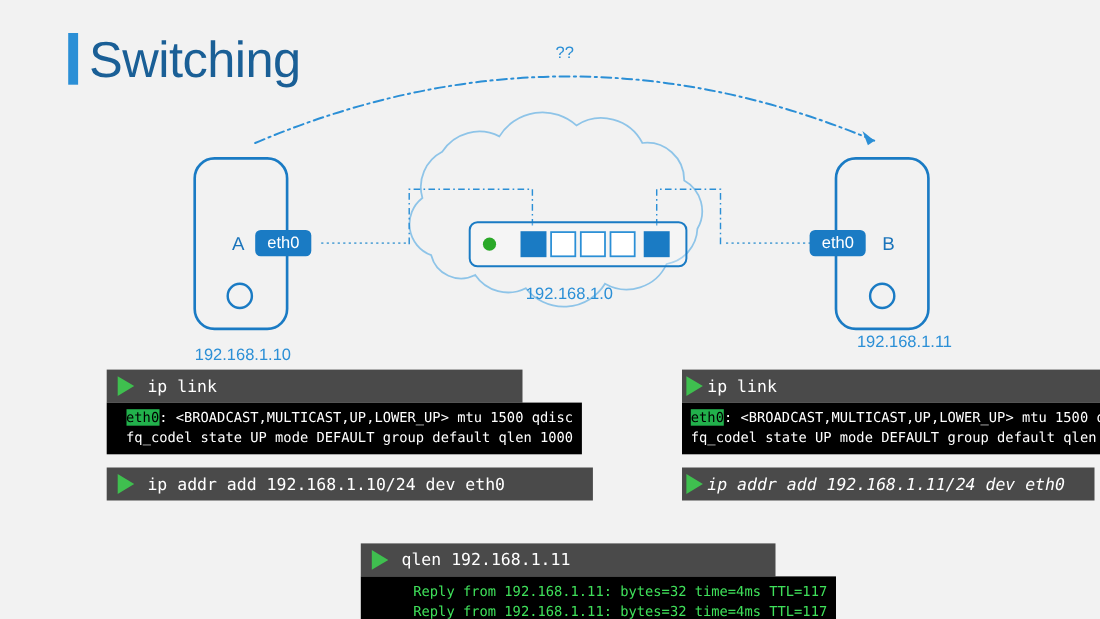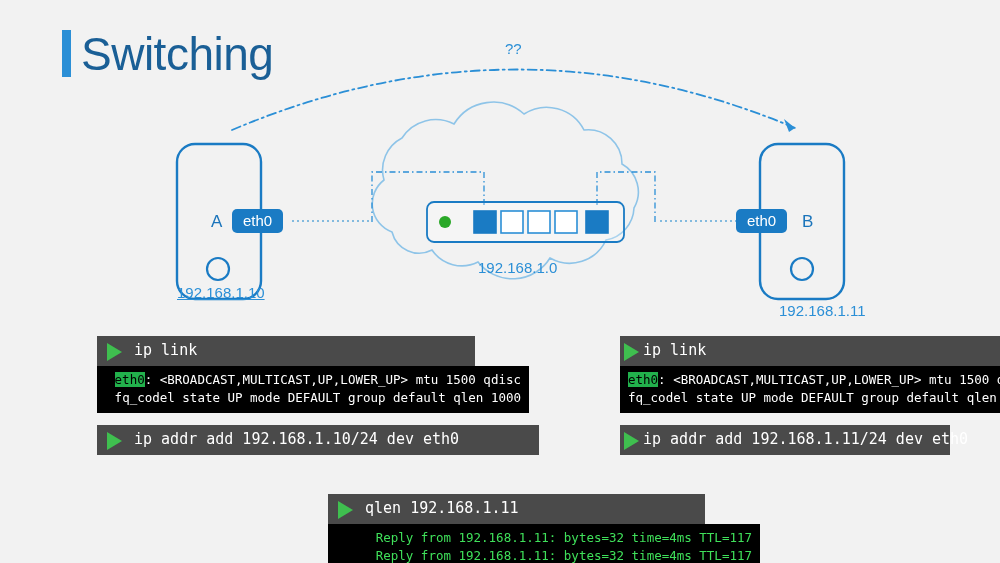--- a/index.html
+++ b/index.html
@@ -55,21 +55,21 @@
     white-space: nowrap;
   }
   .qq-label {
     position: absolute; font-size: 15px; color: #2b8fd6;
   }
 
   
   .term { position: absolute; }
   .term-head {
     background: #4a4a4a;
-    display: flex; align-items: flex-start;
+    display: flex; align-items: center;
     padding: 7px 12px 7px 10px;
     height: 30px;
   }
   .play-icon {
     width: 0; height: 0;
     border-left: 15px solid #3fbf4f;
     border-top: 9px solid transparent;
     border-bottom: 9px solid transparent;
     flex: 0 0 auto;
     margin-right: 12px;
@@ -168,21 +168,21 @@
     <rect x="501" y="211" width="22" height="22" fill="#ffffff" stroke="#2b8fd6" stroke-width="1.6"></rect>
     <rect x="528" y="211" width="22" height="22" fill="#ffffff" stroke="#2b8fd6" stroke-width="1.6"></rect>
     <rect x="555" y="211" width="22" height="22" fill="#ffffff" stroke="#2b8fd6" stroke-width="1.6"></rect>
     <rect x="586" y="211" width="22" height="22" fill="#1a7bc4" stroke="#1a7bc4" stroke-width="1.6"></rect>
   </svg>
 
   <div class="qq-label" style="left:505px; top:40px;">??</div>
 
   <div class="host-label" style="left:211px; top:212px;">A</div>
   <div class="eth-badge" style="left:232px; top:209px;">eth0</div>
-  <div class="ip-label" style="left:177px; top:284px;text-decoration:underline;">192.168.1.10</div>
+  <div class="ip-label" style="left:177px; top:314px;">192.168.1.10</div>
 
   <div class="eth-badge" style="left:736px; top:209px;">eth0</div>
   <div class="host-label" style="left:802px; top:212px;">B</div>
   <div class="ip-label" style="left:779px; top:302px;">192.168.1.11</div>
 
   <div class="ip-label" style="left:478px; top:259px;">192.168.1.0</div>
 
   <div class="term" style="left:97px; top:336px; width:378px;">
     <div class="term-head">
       <span class="play-icon"></span>
@@ -205,21 +205,21 @@
     <div class="term-head">
       <span class="play-icon"></span>
       <span class="term-cmd">ip link</span>
     </div>
     <div class="term-out" style="width:380px;">
       <div class="row"><span class="hl">eth0</span><span>: &lt;BROADCAST,MULTICAST,UP,LOWER_UP&gt; mtu 1500 qdis</span></div>
       <div class="row">fq_codel state UP mode DEFAULT group default qlen 100</div>
     </div>
   </div>
 
-  <div class="term tight" style="left:620px; top:425px; width:330px;">
+  <div class="term tight" style="left:620px; top:425px; width:375px;font-style:italic;">
     <div class="term-head">
       <span class="play-icon"></span>
       <span class="term-cmd">ip addr add 192.168.1.11/24 dev eth0</span>
     </div>
   </div>
 
   <div class="term" style="left:328px; top:494px; width:377px;">
     <div class="term-head">
       <span class="play-icon"></span>
       <span class="term-cmd">qlen 192.168.1.11</span>

